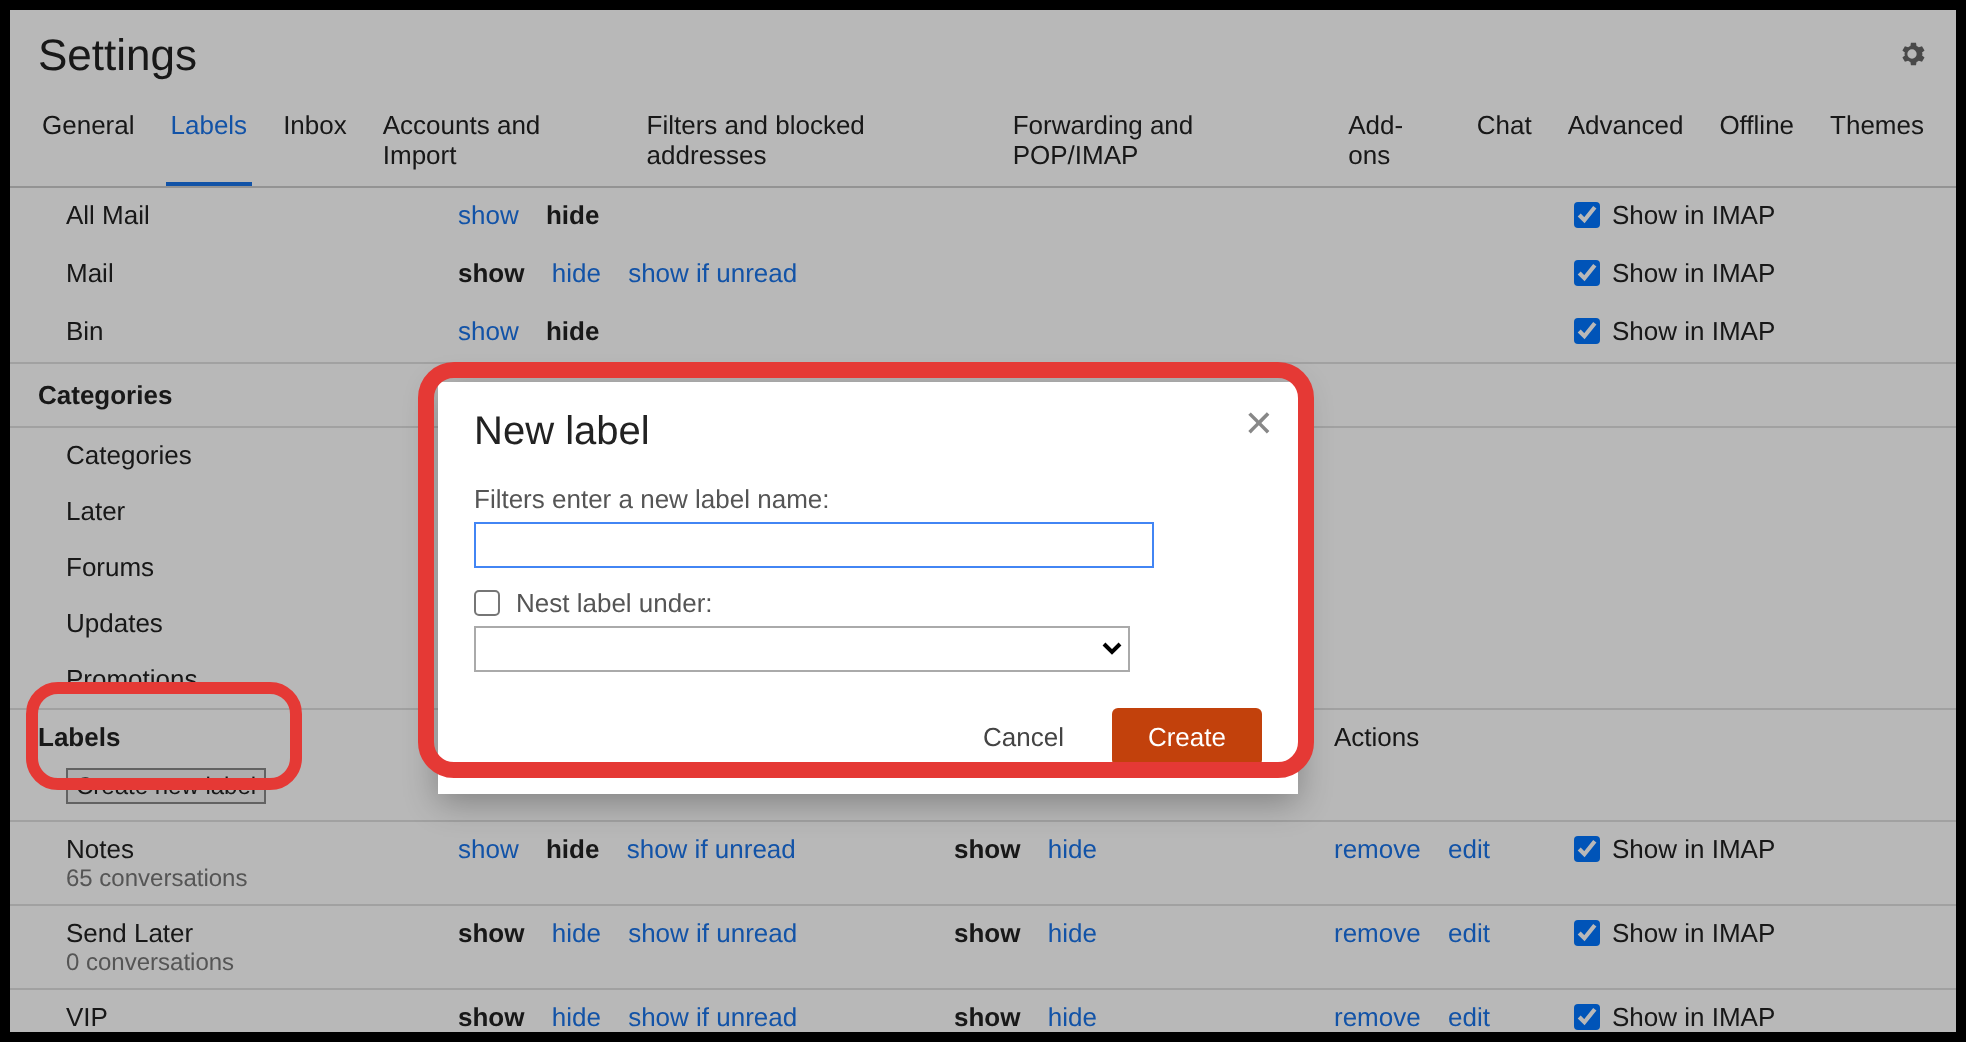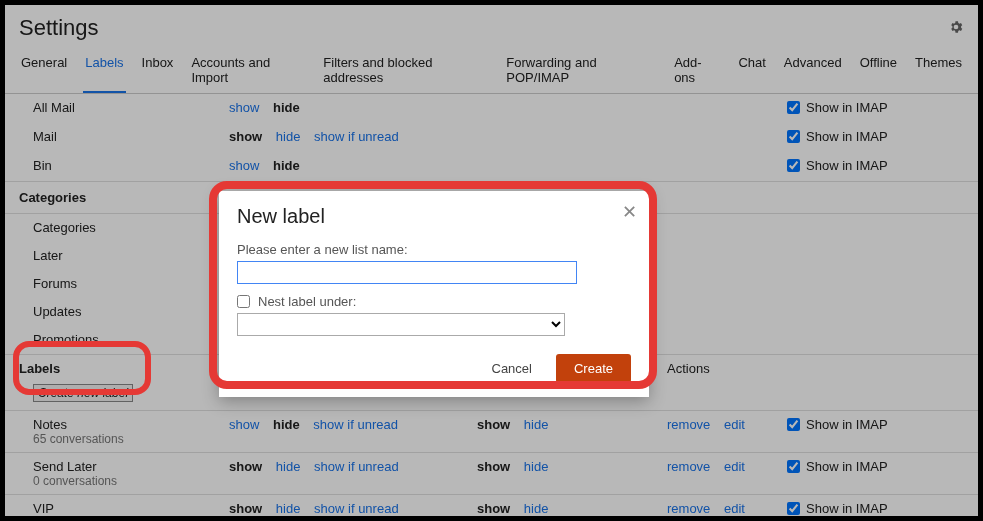--- a/index.html
+++ b/index.html
@@ -135,21 +135,21 @@
 
     <div class="row border-top" style="padding-bottom:0;">
       <div style="width:210px;">
         <div style="font-weight:bold;">Labels</div>
       </div>
       <div class="col-labellist"></div>
       <div class="col-msglist"></div>
       <div class="col-actions" style="font-weight:normal;">Actions</div>
     </div>
     <div class="row" style="padding-top:2px;padding-bottom:4px;">
-      <div style="padding-left:14px;font-style:italic;"><span class="create-btn-box">Create new label</span></div>
+      <div style="padding-left:14px;"><span class="create-btn-box">Create new label</span></div>
     </div>
 
     <div class="row border-top">
       <div class="col-label">
         <div>Notes</div>
         <div class="sub">65 conversations</div>
       </div>
       <div class="col-labellist">
         <span class="link">show</span>
         <span class="bold">hide</span>
@@ -216,21 +216,21 @@
             <span>Show in IMAP</span>
           </label></div>
     </div>
   </div>
 
   <div class="dim-overlay"></div>
 
   <div class="dialog">
     <span class="dialog-close">✕</span>
     <div class="dialog-title">New label</div>
-    <div class="dialog-label">Please enter a new list name:</div>
+    <div class="dialog-label">Filters enter a new label name:</div>
     <input class="dialog-input" type="text" style="">
     <div class="dialog-check-row">
       <input type="checkbox" style="">
       <span>Nest label under:</span>
     </div>
     <select class="dialog-select"><option></option></select>
     <div class="dialog-buttons">
       <span class="btn-cancel">Cancel</span>
       <span class="btn-create">Create</span>
     </div>

